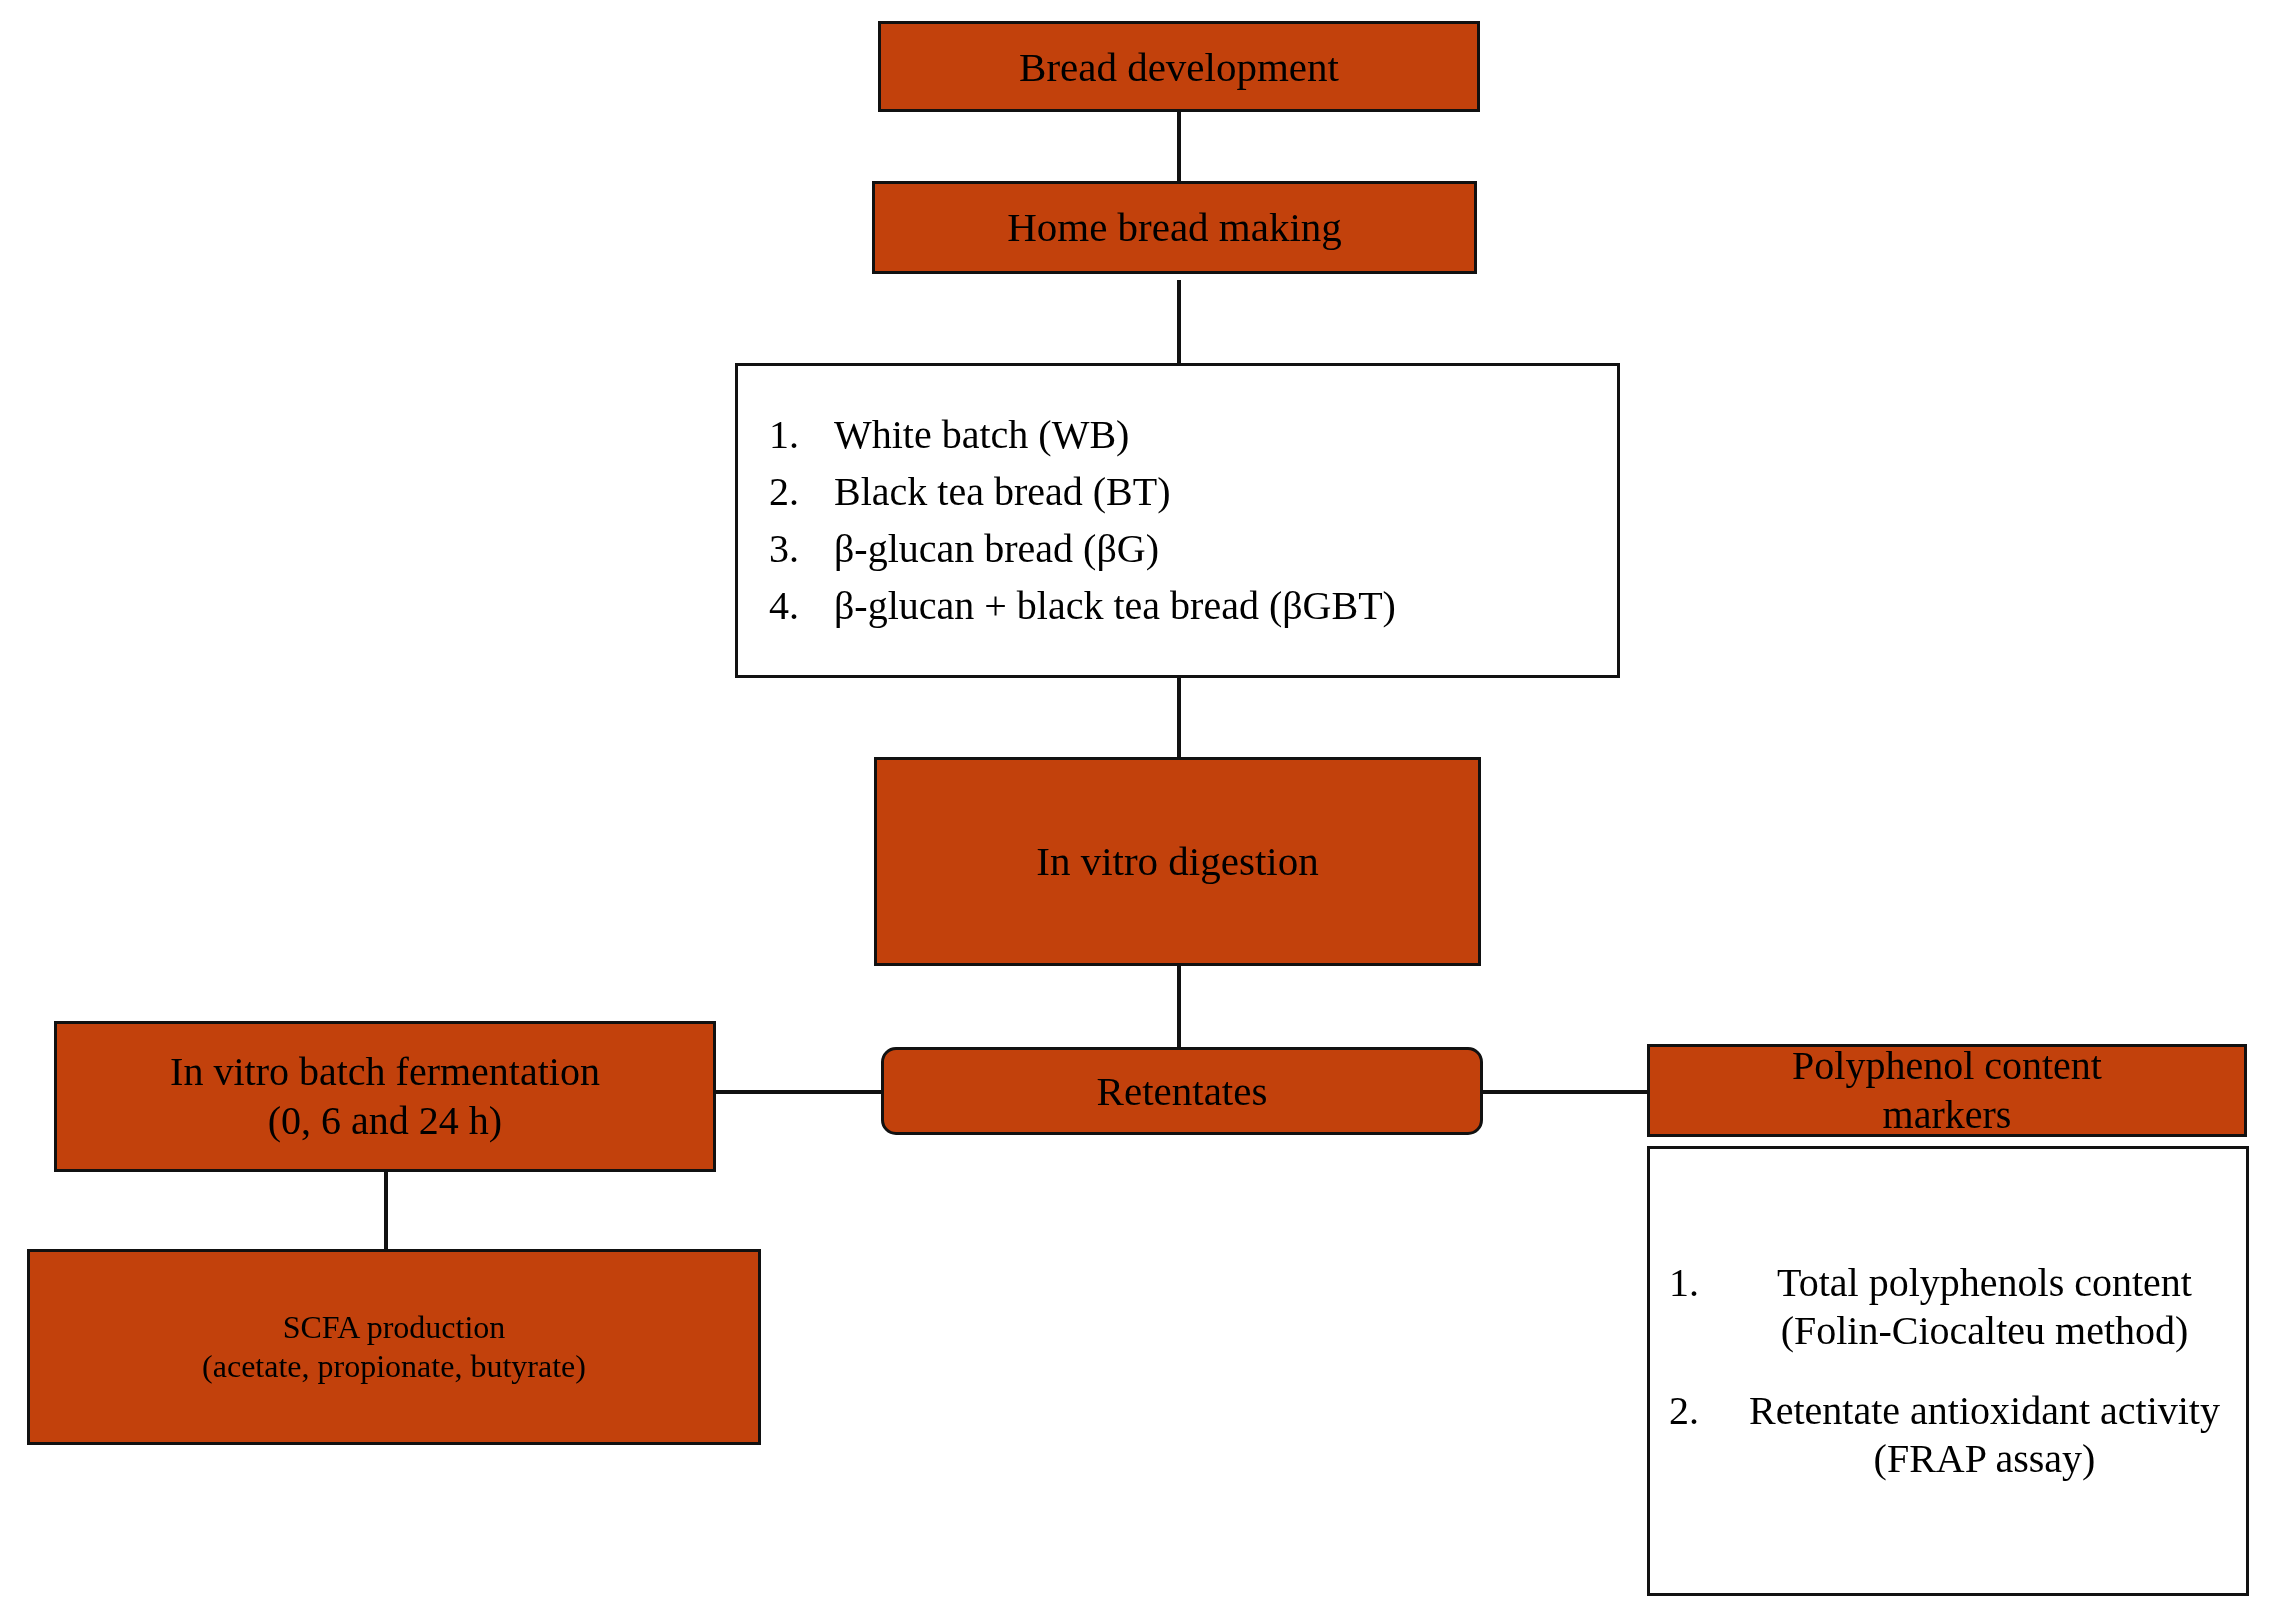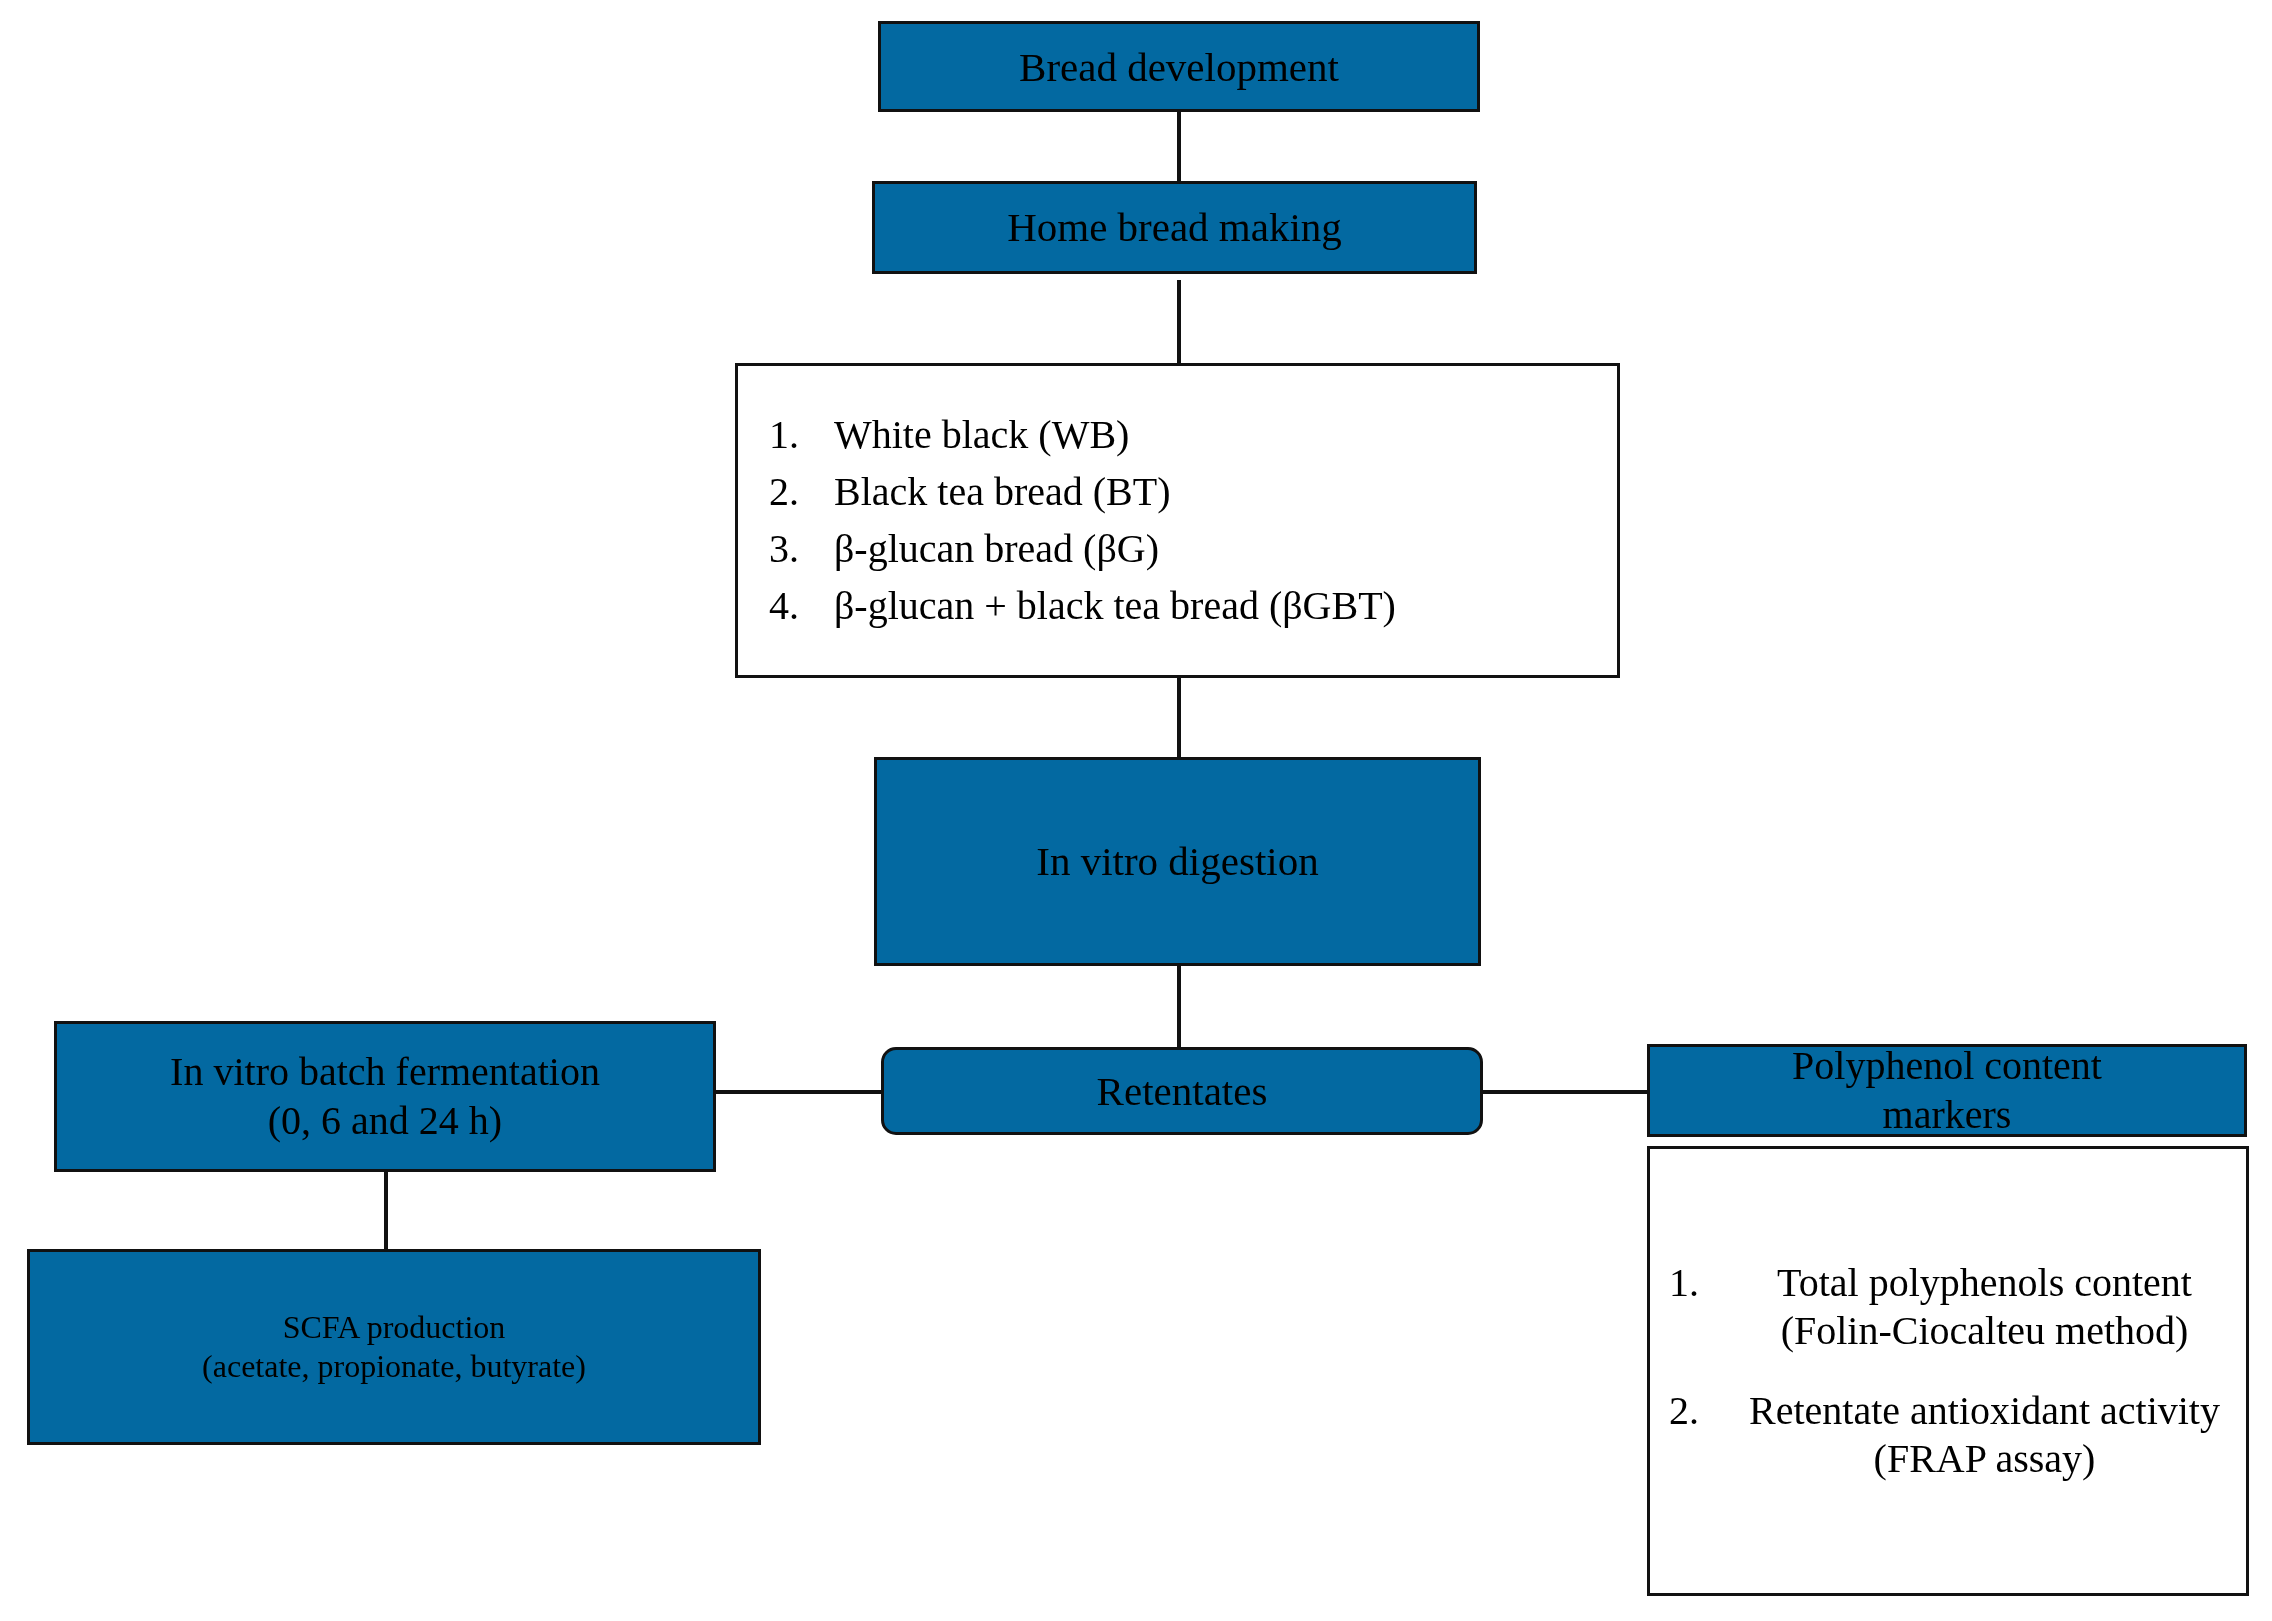--- a/index.html
+++ b/index.html
@@ -13,21 +13,21 @@
     height: 1621px;
     background: #ffffff;
     font-family: "Liberation Serif", "DejaVu Serif", serif;
     color: #000000;
     overflow: hidden;
   }
   .node {
     position: absolute;
     box-sizing: border-box;
     border: 3.7px solid #111111;
-    background: #0369a1;
+    background: #c2410c;
     display: flex;
     align-items: center;
     justify-content: center;
     text-align: center;
     z-index: 3;
   }
   .node .label {
     display: block;
     line-height: 1.22;
     white-space: pre-line;
@@ -141,21 +141,21 @@
     <span class="label">Bread development</span>
   </div>
 
   <div class="node" id="node-home-bread-making">
     <span class="label">Home bread making</span>
   </div>
 
   <div class="listnode" id="node-bread-types">
     <div class="listrow">
       <span class="listnum">1.</span>
-      <span class="listtext">White black (WB)</span>
+      <span class="listtext">White batch (WB)</span>
     </div>
     <div class="listrow">
       <span class="listnum">2.</span>
       <span class="listtext">Black tea bread (BT)</span>
     </div>
     <div class="listrow">
       <span class="listnum">3.</span>
       <span class="listtext">β-glucan bread (βG)</span>
     </div>
     <div class="listrow">

